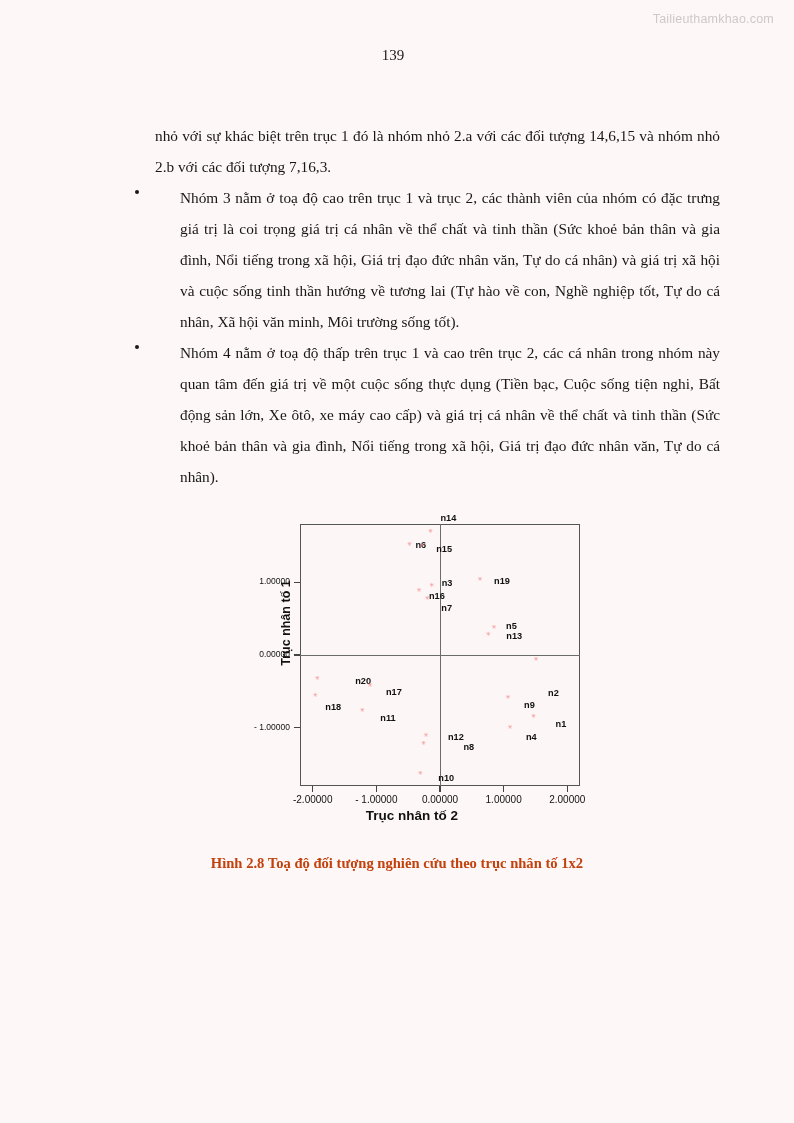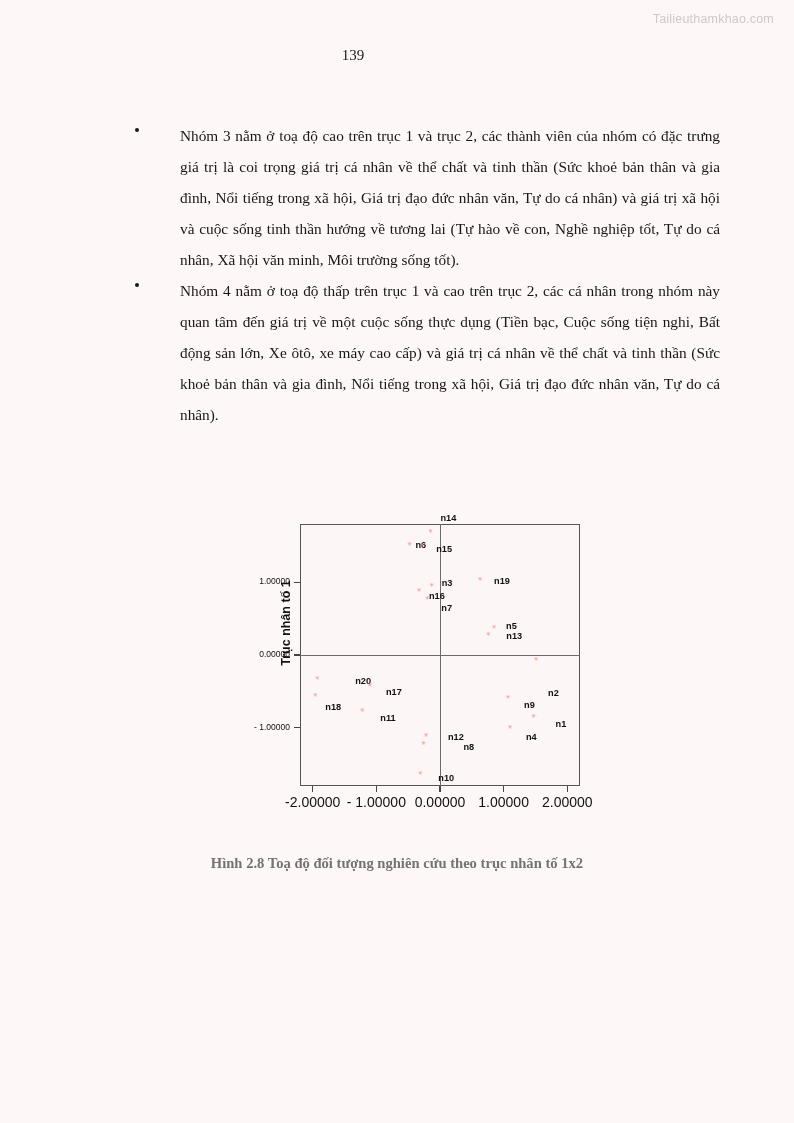--- a/index.html
+++ b/index.html
@@ -18,20 +18,21 @@
     color:#cfc8c8;
     letter-spacing:0.2px;
     white-space:nowrap;
   }
   .page-number {
     position:absolute; top:47px; left:0; width:706px;
     text-align:center;
     font-family:"Liberation Serif", serif;
     font-size:15px;
     color:#1a1a1a;
+    padding-left:40px;
   }
   .body-text {
     position:absolute;
     left:155px; top:120px; width:565px;
   }
   p.para {
     margin:0 0 0 0;
     font-size:15.3px;
     line-height:31px;
     text-align:justify;
@@ -107,21 +108,21 @@
     white-space:nowrap;
   }
   .ytick-mark {
     position:absolute;
     width:6px; height:1.4px;
     background:#444;
   }
   .xtick-label {
     position:absolute;
     font-family:"Liberation Sans", sans-serif;
-    font-size:14px;
+    font-size:10px;
     color:#111;
     white-space:nowrap;
     text-align:center;
     width:60px;
   }
   .xtick-mark {
     position:absolute;
     width:1.4px; height:6px;
     background:#444;
   }
@@ -144,45 +145,47 @@
     color:#111;
     white-space:nowrap;
   }
   .fig-caption {
     position:absolute;
     left:0; top:855px; width:794px;
     text-align:center;
     font-family:"Liberation Serif", serif;
     font-weight:bold;
     font-size:14.6px;
-    color:#737373;
+    color:#c2410c;
   }
 </style>
 </head>
 <body>
 
 <div class="watermark">Tailieuthamkhao.com</div>
 
 <div class="page-number">139</div>
 
 <div class="body-text">
+  <p class="para cont">nhỏ với sự khác biệt trên trục 1 đó là nhóm nhỏ 2.a với các đối tượng 14,6,15 và nhóm nhỏ 2.b với các đối tượng 7,16,3.</p>
 
   <div class="bullet-row">
     <span class="bullet-dot"></span>
     <p class="para">Nhóm 3 nằm ở toạ độ cao trên trục 1 và trục 2, các thành viên của nhóm có đặc trưng giá trị là coi trọng giá trị cá nhân về thể chất và tinh thần (Sức khoẻ bản thân và gia đình, Nổi tiếng trong xã hội, Giá trị đạo đức nhân văn, Tự do cá nhân) và giá trị xã hội và cuộc sống tinh thần hướng về tương lai (Tự hào về con, Nghề nghiệp tốt, Tự do cá nhân, Xã hội văn minh, Môi trường sống tốt).</p>
   </div>
 
   <div class="bullet-row">
     <span class="bullet-dot"></span>
     <p class="para">Nhóm 4 nằm ở toạ độ thấp trên trục 1 và cao trên trục 2, các cá nhân trong nhóm này quan tâm đến giá trị về một cuộc sống thực dụng (Tiền bạc, Cuộc sống tiện nghi, Bất động sản lớn, Xe ôtô, xe máy cao cấp) và giá trị cá nhân về thể chất và tinh thần (Sức khoẻ bản thân và gia đình, Nổi tiếng trong xã hội, Giá trị đạo đức nhân văn, Tự do cá nhân).</p>
   </div>
 </div>
 
 <div class="chart-wrap">
   <div class="y-axis-title">Trục nhân tố  1</div>
+  <div class="x-axis-title">Trục nhân tố  2</div>
   <div class="plot-frame" id="plot-frame"></div>
   <div id="overlay" style="position:absolute;left:0;top:0;width:360px;height:330px;">
       <div class="axis-line-v" style="left: 208px; top: 16px; height: 262px;"></div>
       <div class="axis-line-h" style="top: 147px; left: 68px; width: 280px;"></div>
       <div class="ytick-mark" style="left: 62px; top: 73.5222px;"></div>
       <div class="ytick-label" style="right: 302px; top: 68.2222px;">1.00000</div>
       <div class="ytick-mark" style="left: 62px; top: 146.3px;"></div>
       <div class="ytick-label" style="right: 302px; top: 141px;">0.00000</div>
       <div class="ytick-mark" style="left: 62px; top: 219.078px;"></div>
       <div class="ytick-label" style="right: 302px; top: 213.778px;">- 1.00000</div>

